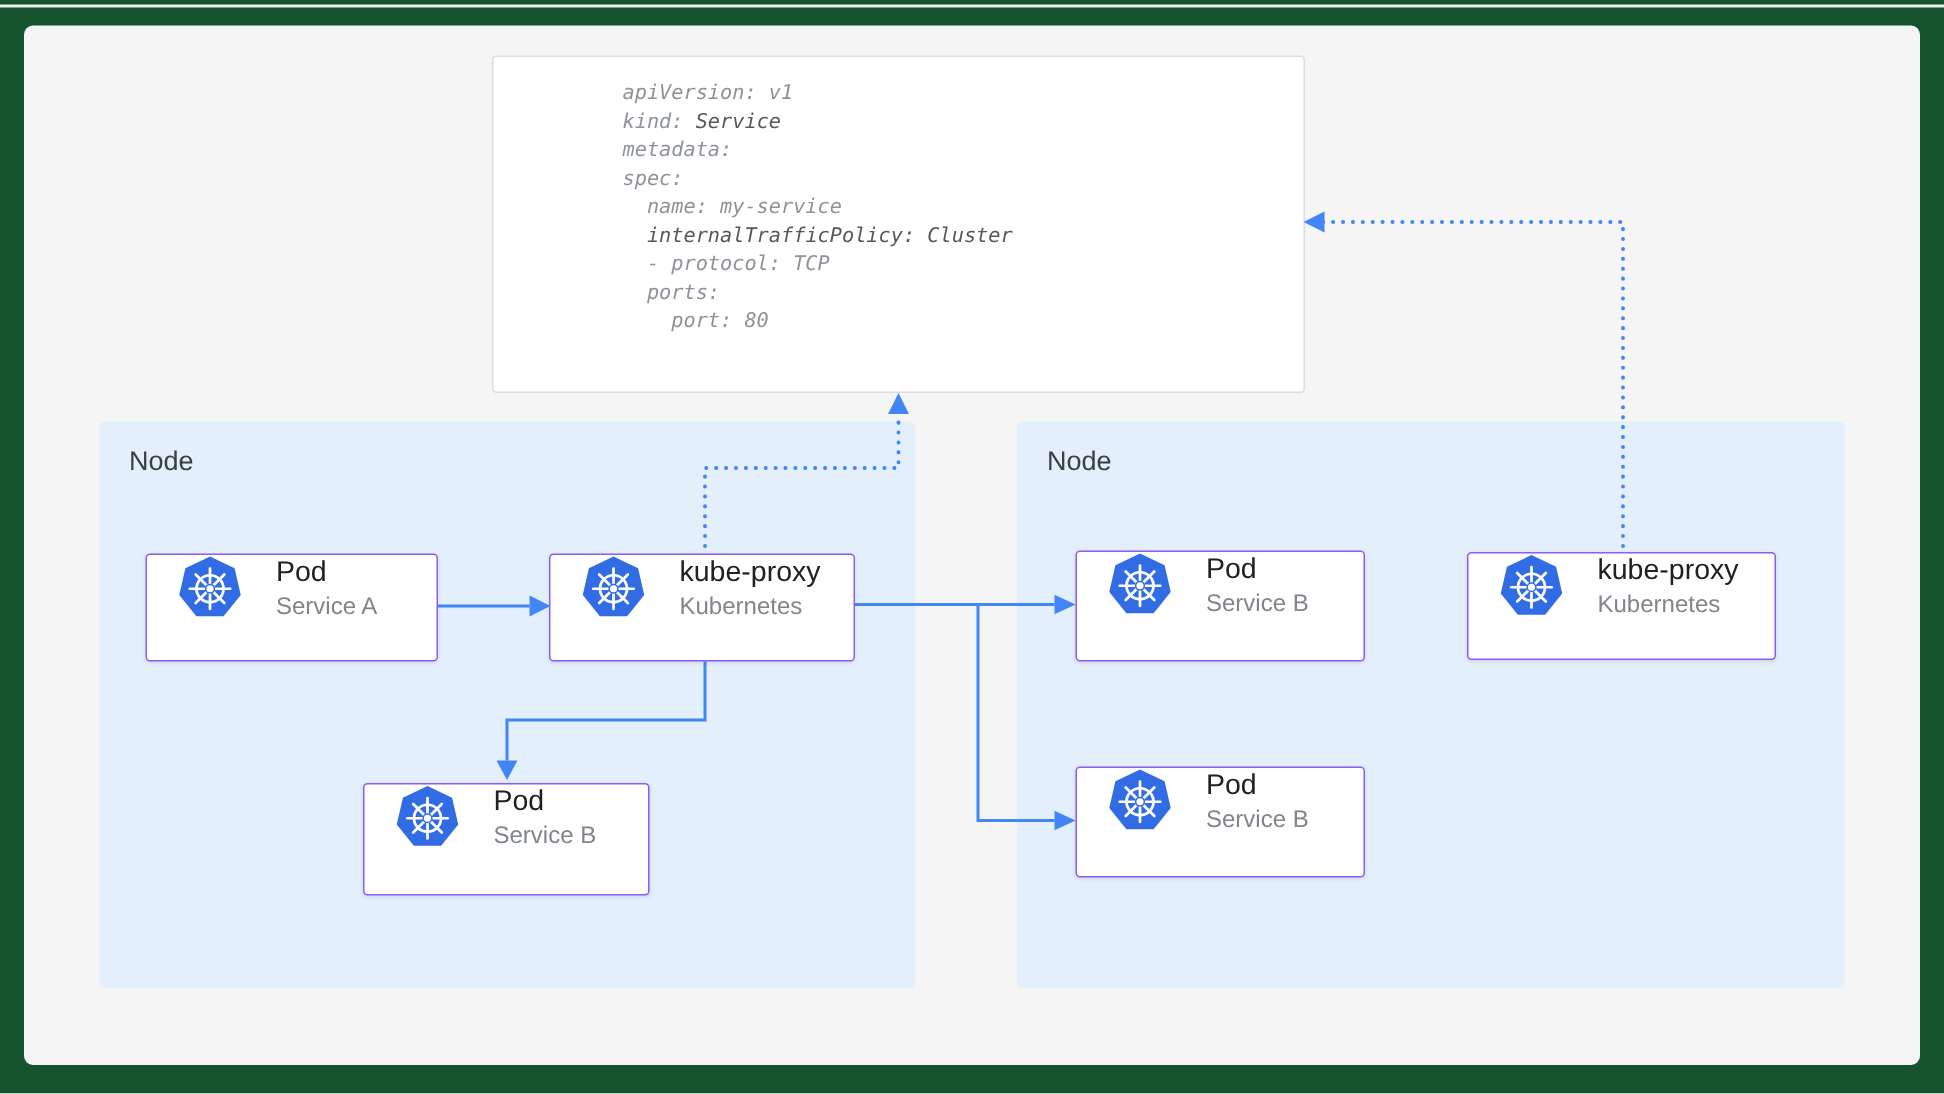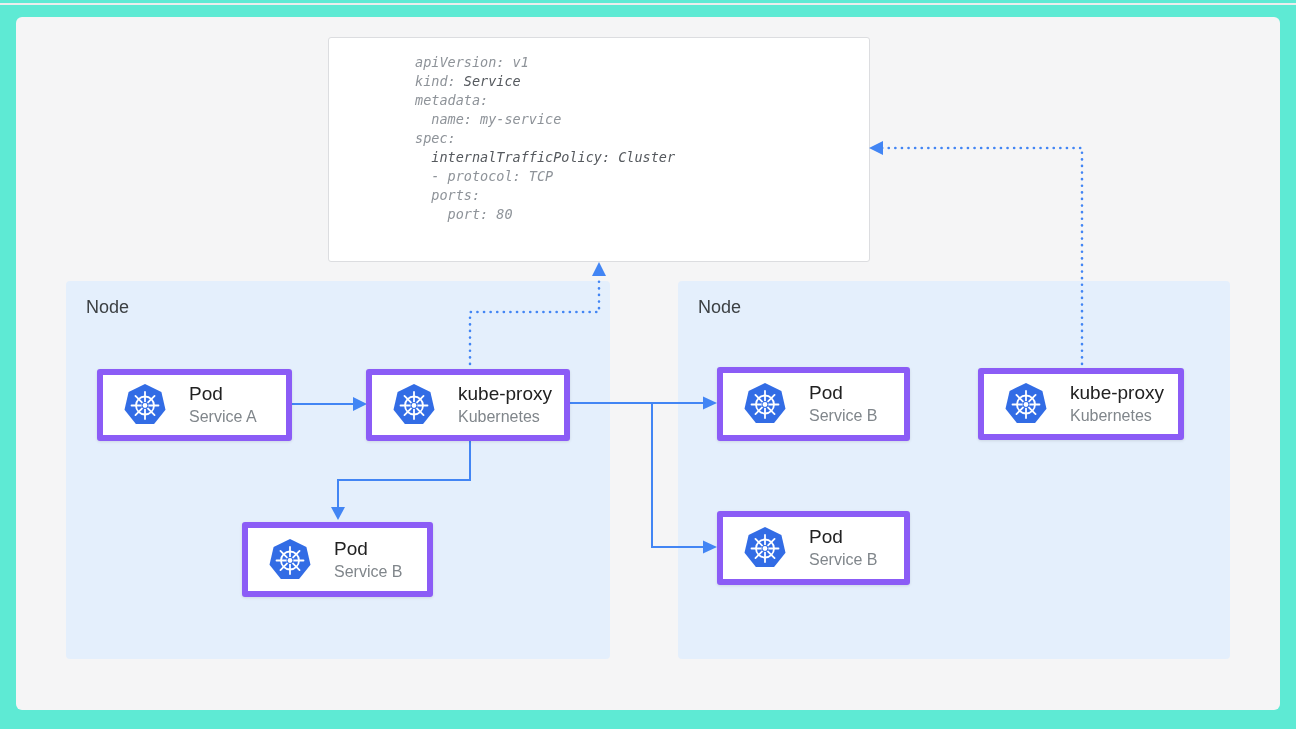--- a/index.html
+++ b/index.html
@@ -1,17 +1,17 @@
 <!DOCTYPE html>
 <html><head>
 <meta charset="utf-8">
 <style>
   * { margin:0; padding:0; box-sizing:border-box; }
   html,body { width:1296px; height:729px; background:#ffffff; font-family:"Liberation Sans", sans-serif; }
-  .stage { position:relative; width:1296px; height:729px; overflow:hidden; background:#5eead4; }
+  .stage { position:relative; width:1296px; height:729px; overflow:hidden; background:#14532d; }
 
   .top-rule { position:absolute; left:0; top:3px; width:1296px; height:2px; background:#ececec; }
 
   .panel { position:absolute; left:16px; top:17px; width:1264px; height:693px; background:#f5f5f6; border-radius:6px; }
 
   
   .yaml-box { position:absolute; left:328px; top:37px; width:542px; height:225px; background:#ffffff;
               border:1px solid #dcdde0; border-radius:3px; z-index:1; }
   .yaml-code { padding:15px 0 0 86px; font-family:"DejaVu Sans Mono", monospace; font-style:italic;
                font-size:13.5px; line-height:19px; color:#8e9399; }
@@ -21,22 +21,22 @@
   
   .node-box { position:absolute; background:#e4effc; border-radius:4px; z-index:0; }
   .node-box.left  { left:66px;  top:281px; width:544px; height:378px; }
   .node-box.right { left:678px; top:281px; width:552px; height:378px; }
   .node-label { position:absolute; left:20px; top:16px; font-size:18px; color:#3c4043; }
 
   
   .connectors { position:absolute; left:0; top:0; width:1296px; height:729px; z-index:2; pointer-events:none; }
 
   
-  .card { position:absolute; background:#ffffff; border:6px solid #8b5cf6; border-radius:3px;
-          box-shadow:0 1px 3px rgba(0,0,0,.10); display:flex; align-items:center; z-index:3; }
+  .card { position:absolute; background:#ffffff; border:1px solid #8b5cf6; border-radius:3px;
+          box-shadow:0 1px 3px rgba(0,0,0,.10); display:flex; align-items:flex-start; z-index:3; }
   .card .k8s-icon { width:44px; height:44px; margin-left:20px; flex:0 0 auto; }
   .card .txt { margin-left:22px; }
   .card .title { font-size:19px; color:#212121; line-height:24px; }
   .card .sub   { font-size:16px; color:#80868b; line-height:22px; }
 
   .card.pod-a      { left:97px;  top:369px; width:195px; height:72px; }
   .card.kp-left    { left:366px; top:369px; width:204px; height:72px; }
   .card.pod-b-left { left:242px; top:522px; width:191px; height:75px; }
   .card.pod-b-rt   { left:717px; top:367px; width:193px; height:74px; }
   .card.pod-b-rb   { left:717px; top:511px; width:193px; height:74px; }
@@ -68,22 +68,22 @@
 
   <div class="top-rule"></div>
 
   <div class="panel">
 
     <div class="yaml-box" style="left:312px; top:20px;">
       <div class="yaml-code">
           <div class="code-line"><span>apiVersion: v1</span></div>
           <div class="code-line"><span>kind: </span><span class="b">Service</span></div>
           <div class="code-line"><span>metadata:</span></div>
+          <div class="code-line"><span>spec:</span></div>
           <div class="code-line"><span>  name: my-service</span></div>
-          <div class="code-line"><span>spec:</span></div>
           <div class="code-line"><span>  </span><span class="b">internalTrafficPolicy: Cluster</span></div>
           <div class="code-line"><span>  - protocol: TCP</span></div>
           <div class="code-line"><span>  ports:</span></div>
           <div class="code-line"><span>    port: 80</span></div>
         </div>
     </div>
 
     <div class="node-box left" style="left:50px; top:264px;">
       <div class="node-label">Node</div>
     </div>

